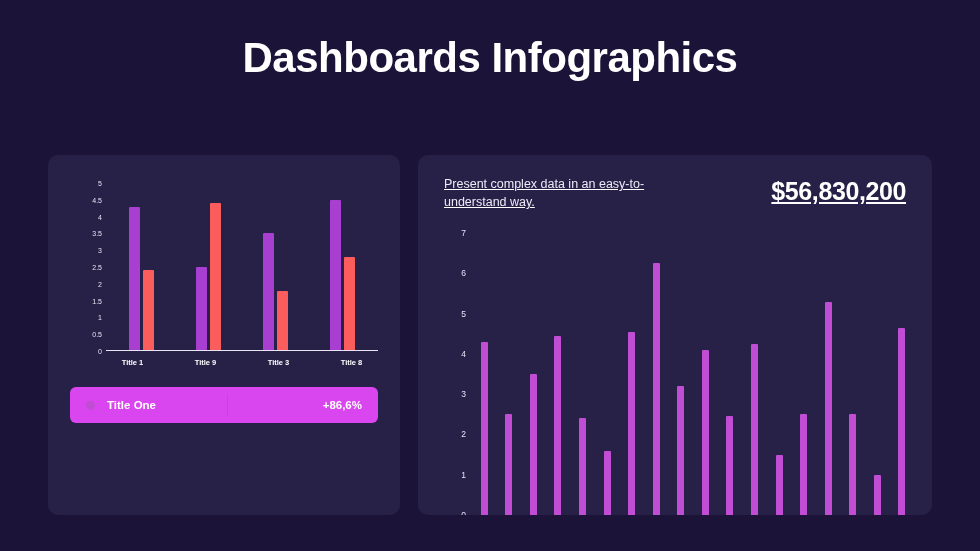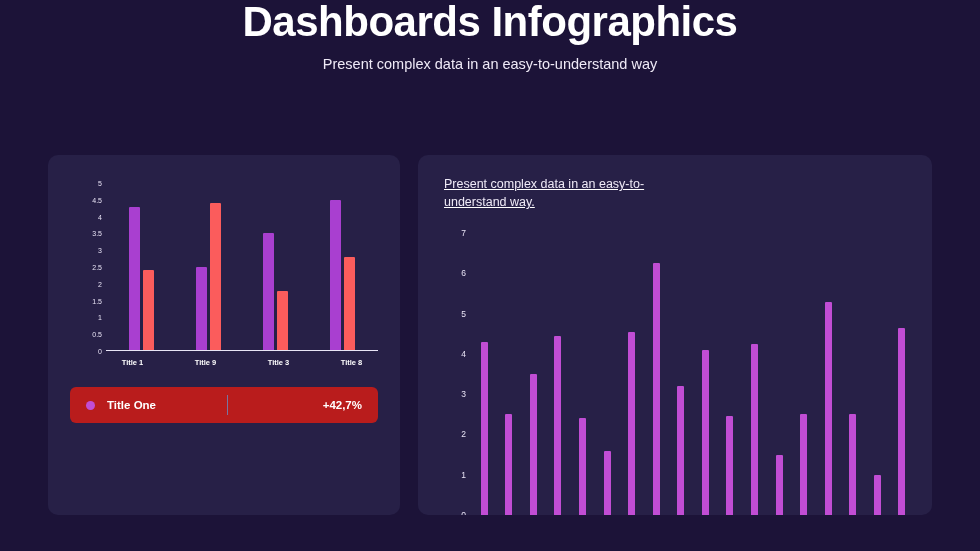--- a/index.html
+++ b/index.html
@@ -6,21 +6,21 @@
   html, body { width:980px; height:551px; }
   body {
     background:#1c1338;
     font-family:"Liberation Sans", sans-serif;
     color:#ffffff;
     overflow:hidden;
   }
   .slide { position:relative; width:980px; height:551px; }
 
   
-  .header { text-align:center; }
+  .header { text-align:center; padding-top:36px; }
   .title {
     font-size:42px; font-weight:bold; letter-spacing:-0.5px;
     color:#ffffff; line-height:1.05;
   }
   .subtitle {
     margin-top:12px; font-size:14.5px; color:#efeaf7; font-weight:400;
   }
 
   
   .panels {
@@ -76,21 +76,21 @@
     flex:1; text-align:center; font-size:7.5px; font-weight:bold;
     color:#ffffff; line-height:16px;
   }
 
   
   .legend {
     position:absolute; left:22px; right:22px; top:232px;
     display:flex; flex-direction:column; gap:10px;
   }
   .legend-row {
-    height:36px; background:#b91c1c; border-radius:6px;
+    height:36px; background:#d946ef; border-radius:6px;
     display:flex; align-items:center; padding:0 16px;
   }
   .legend-dot {
     width:9px; height:9px; border-radius:50%; flex:0 0 auto;
   }
   .legend-dot.one { background:#c14dd4; }
   .legend-dot.two { background:#fb6a63; }
   .legend-label {
     margin-left:12px; font-size:11.5px; font-weight:bold; color:#ffffff;
     width:120px;
@@ -134,21 +134,20 @@
   }
   .r-bar { width:7px; background:#c14dd4; border-radius:1px 1px 0 0; }
 </style>
 </head>
 <body>
 
 <div class="slide">
 
   <div class="header">
     <div class="title">Dashboards Infographics</div>
-    <div class="subtitle">Present complex data in an easy-to-understand way</div>
   </div>
 
   <div class="panels">
 
     <div class="panel panel-left">
 
       <div class="lchart">
         <div class="l-yaxis" id="l-yaxis">
             <div class="l-ytick" style="top: 0%;">5</div>
             <div class="l-ytick" style="top: 10%;">4.5</div>
@@ -189,28 +188,29 @@
             <div class="l-xlabel">Title 3</div>
             <div class="l-xlabel">Title 8</div>
           </div>
       </div>
 
       <div class="legend" id="legend">
           <div class="legend-row">
             <span class="legend-dot one"></span>
             <span class="legend-label">Title One</span>
             <span class="legend-div"></span>
-            <span class="legend-value">+42,7%</span>
+            <span class="legend-value">+86,6%</span>
           </div>
         </div>
     </div>
 
     <div class="panel panel-right">
       <div class="r-head">
         <div class="r-desc">Present complex data in an easy-to-understand way.</div>
+        <div class="r-amount">$56,830,200</div>
       </div>
 
       <div class="rchart">
         <div class="r-yaxis" id="r-yaxis">
             <div class="r-ytick" style="top: 0%;">7</div>
             <div class="r-ytick" style="top: 14.2857%;">6</div>
             <div class="r-ytick" style="top: 28.5714%;">5</div>
             <div class="r-ytick" style="top: 42.8571%;">4</div>
             <div class="r-ytick" style="top: 57.1429%;">3</div>
             <div class="r-ytick" style="top: 71.4286%;">2</div>

